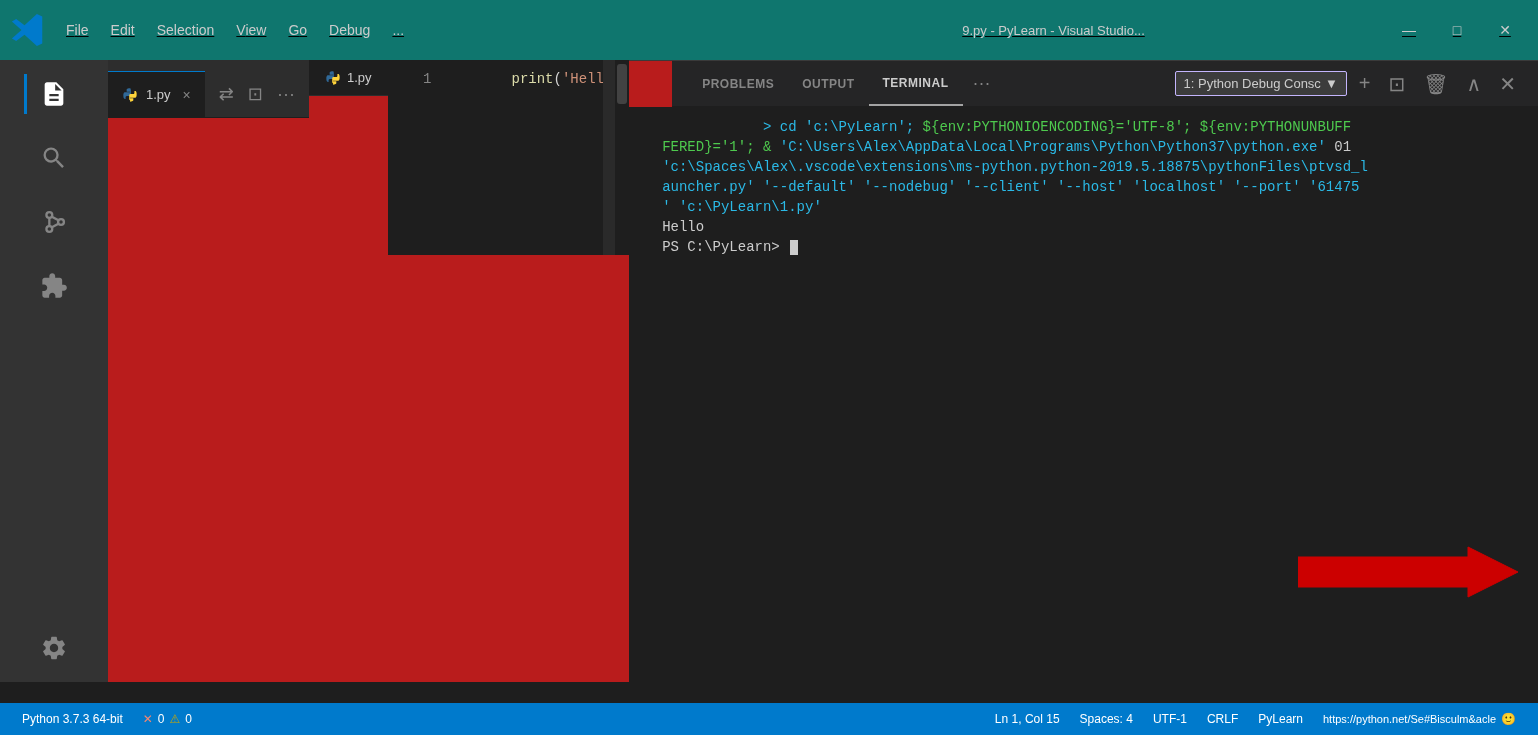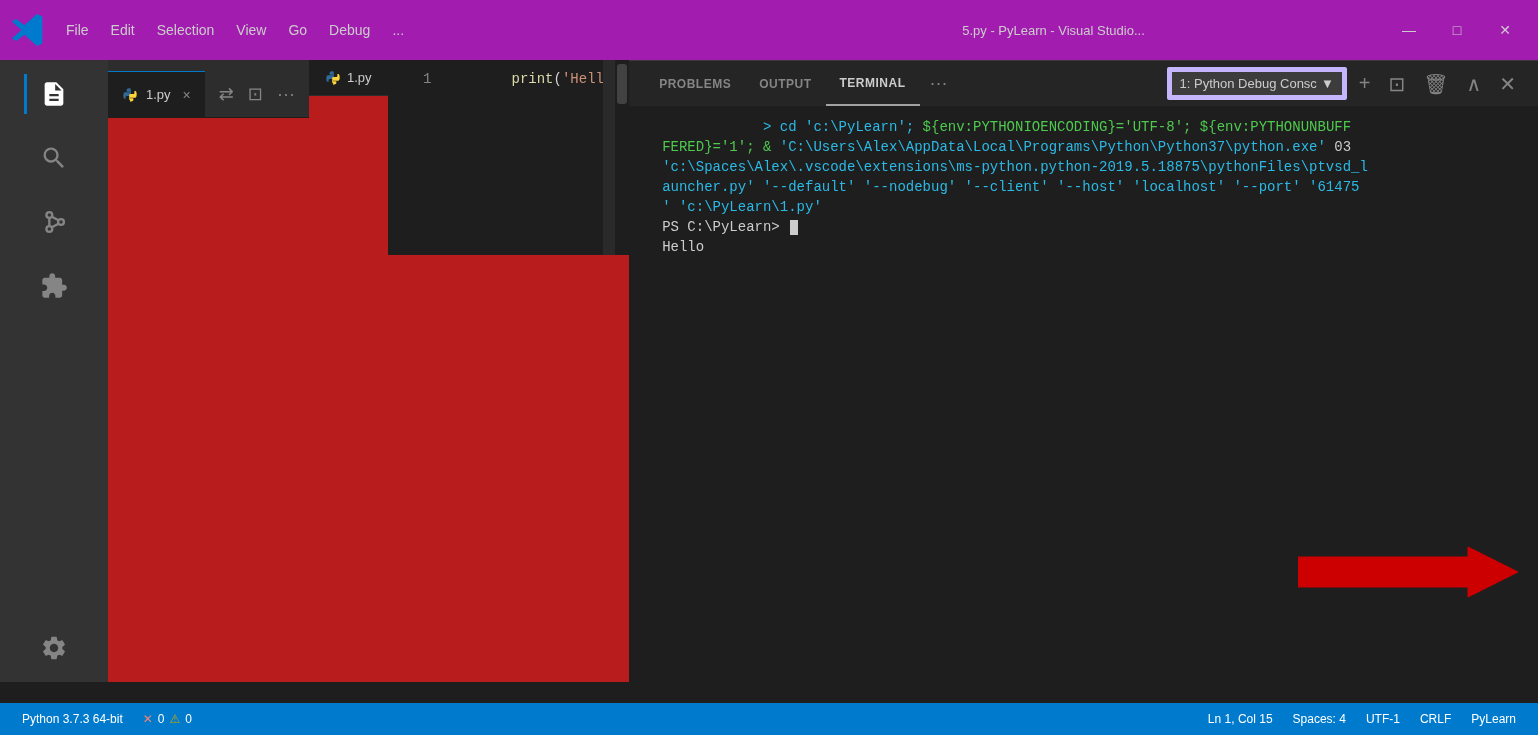--- a/index.html
+++ b/index.html
@@ -9,25 +9,26 @@
       font-family: 'Segoe UI', Arial, sans-serif;
       background: #1e1e1e;
       overflow: hidden;
       display: flex;
       flex-direction: column;
     }
 
     
     .titlebar {
       height: 60px;
-      background: #a21caf;
+      background: #0f766e;
       display: flex;
       align-items: center;
       padding: 0 10px;
       flex-shrink: 0;
+      text-decoration: underline;
     }
     .titlebar-logo {
       width: 36px;
       height: 36px;
       margin-right: 10px;
       flex-shrink: 0;
     }
     .titlebar-menu {
       display: flex;
       align-items: center;
@@ -261,20 +262,21 @@
 
     
     .panel-tabs {
       height: 46px;
       background: #252526;
       display: flex;
       align-items: center;
       padding: 0 16px;
       border-bottom: 1px solid #1e1e1e;
       flex-shrink: 0;
+      margin-left: 43px;
     }
     .panel-tab {
       color: #858585;
       font-size: 12px;
       font-weight: 600;
       letter-spacing: 0.5px;
       padding: 12px 14px;
       cursor: pointer;
       text-transform: uppercase;
       height: 100%;
@@ -293,21 +295,21 @@
     }
     .panel-tab-spacer { flex: 1; }
     .panel-controls {
       display: flex;
       align-items: center;
       gap: 6px;
     }
     .panel-control-select {
       background: #3c3c3c;
       color: #cccccc;
-      border: 5px solid #c4b5fd;
+      border: 1px solid #c4b5fd;
       padding: 4px 8px;
       font-size: 13px;
       cursor: pointer;
       display: flex;
       align-items: center;
       gap: 4px;
       border-radius: 2px;
     }
     .panel-ctrl-btn {
       color: #858585;
@@ -396,21 +398,21 @@
   <div class="titlebar-menu">
     <div class="menu-item"><span>F</span>ile</div>
     <div class="menu-item"><span>E</span>dit</div>
     <div class="menu-item">Selection</div>
     <div class="menu-item"><span>V</span>iew</div>
     <div class="menu-item"><span>G</span>o</div>
     <div class="menu-item"><span>D</span>ebug</div>
     <div class="menu-item">...</div>
   </div>
 
-  <div class="titlebar-title">5.py - PyLearn - Visual Studio...</div>
+  <div class="titlebar-title">9.py - PyLearn - Visual Studio...</div>
 
   <div class="titlebar-controls">
     <div class="title-btn">—</div>
     <div class="title-btn">□</div>
     <div class="title-btn close">✕</div>
   </div>
 </div>
 
 <div class="main-layout">
 
@@ -515,36 +517,36 @@
           <div class="panel-ctrl-btn">∧</div>
           <div class="panel-ctrl-btn">✕</div>
         </div>
       </div>
 
       <div class="terminal-content">
         <div>
           <span class="term-cmd">&nbsp;&nbsp;&nbsp;&nbsp;&nbsp;&nbsp;&nbsp;&nbsp;&nbsp;&nbsp;&nbsp;&nbsp;&gt; cd 'c:\PyLearn';&nbsp;</span><span class="term-green">${env:PYTHONIOENCODING}='UTF-8';&nbsp;</span><span class="term-green">${env:PYTHONUNBUFF</span>
         </div>
         <div>
-          <span class="term-green">FERED}='1'; &amp;&nbsp;</span><span class="term-cyan">'C:\Users\Alex\AppData\Local\Programs\Python\Python37\python.exe'&nbsp;</span><span class="term-normal">03</span>
+          <span class="term-green">FERED}='1'; &amp;&nbsp;</span><span class="term-cyan">'C:\Users\Alex\AppData\Local\Programs\Python\Python37\python.exe'&nbsp;</span><span class="term-normal">01</span>
         </div>
         <div>
           <span class="term-cyan">'c:\Spaces\Alex\.vscode\extensions\ms-python.python-2019.5.18875\pythonFiles\ptvsd_l</span>
         </div>
         <div>
           <span class="term-cyan">auncher.py' '--default' '--nodebug' '--client' '--host' 'localhost' '--port' '61475</span>
         </div>
         <div>
           <span class="term-cyan">' 'c:\PyLearn\1.py'</span>
         </div>
         <div>
+          <span class="term-normal">Hello</span>
+        </div>
+        <div>
           <span class="term-prompt">PS C:\PyLearn&gt; </span><span class="term-cursor"></span>
-        </div>
-        <div>
-          <span class="term-normal">Hello</span>
         </div>
 
         <div class="arrow-annotation">
           <svg class="arrow-svg" viewBox="0 0 220 60">
             <polygon points="0,15 170,15 170,5 220,30 170,55 170,45 0,45" fill="#cc0000" stroke="#cc0000" stroke-width="1"></polygon>
           </svg>
         </div>
       </div>
     </div>
   </div>
@@ -557,13 +559,17 @@
     <span>0</span>
     <span style="color:#cca700;">⚠</span>
     <span>0</span>
   </div>
   <div class="status-spacer"></div>
   <div class="status-item">Ln 1, Col 15</div>
   <div class="status-item">Spaces: 4</div>
   <div class="status-item">UTF-1</div>
   <div class="status-item">CRLF</div>
   <div class="status-item">PyLearn</div>
+  <div class="status-item">
+    <span style="font-size:11px;">https://python.net/Se#Bisculm&amp;acle</span>
+    <span>🙂</span>
+  </div>
 </div>
 
 </body></html>

